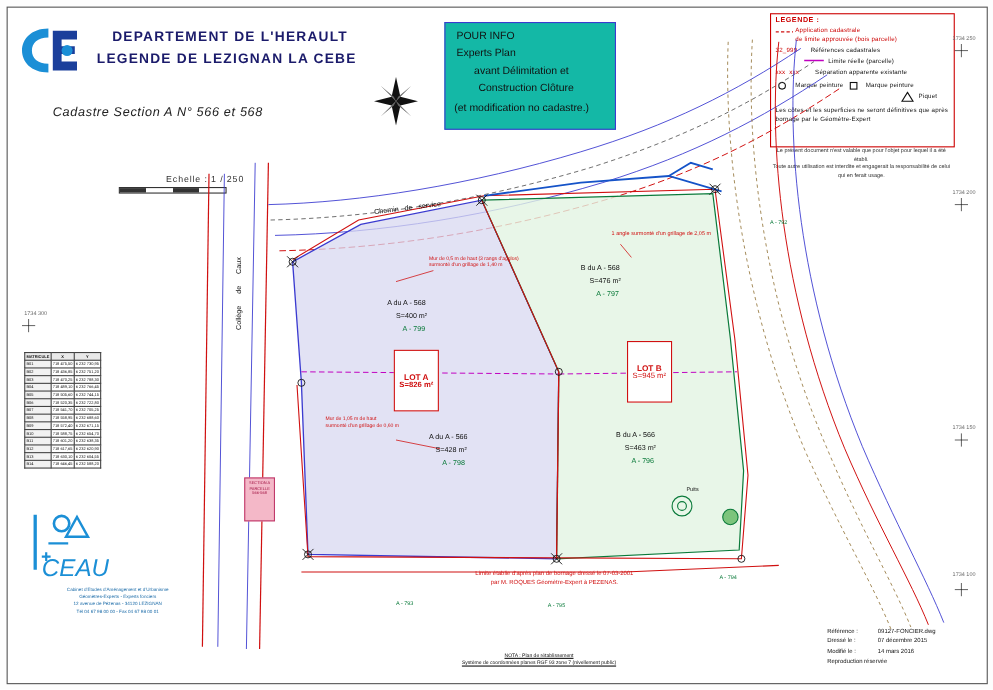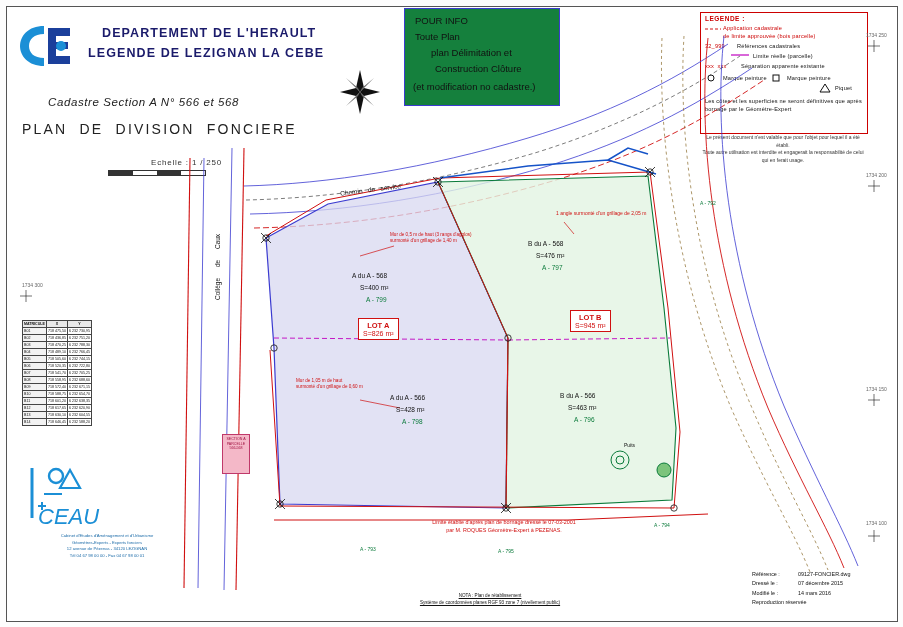--- a/index.html
+++ b/index.html
@@ -12,21 +12,21 @@
   
   #logo-cc{left:14px;top:22px;width:64px;height:48px;}
   #dept-title{left:88px;top:26px;font-size:12.5px;letter-spacing:1.1px;color:#1b1b6b;font-weight:bold;padding-left:14px;}
   #commune-title{left:88px;top:46px;font-size:12.5px;letter-spacing:1.1px;color:#1b1b6b;font-weight:bold;}
   #cadastre-line{left:48px;top:96px;font-size:11.5px;font-style:italic;color:#222;letter-spacing:0.6px;}
   #plan-title{left:22px;top:121px;font-size:14px;letter-spacing:2.2px;color:#222;}
   #echelle{left:108px;top:158px;font-size:8px;letter-spacing:0.8px;color:#333;margin-left:43px;}
   #echelle-bar{left:108px;top:170px;width:96px;height:4px;border:1px solid #333;background:linear-gradient(90deg,#333 0 24px,#fff 24px 48px,#333 48px 72px,#fff 72px 96px);}
 
   
-  #info-box{left:404px;top:8px;width:154px;height:96px;border:1px solid #3b3bd0;background:#15803d;}
+  #info-box{left:404px;top:20px;width:154px;height:96px;border:1px solid #3b3bd0;background:#14b8a6;}
   #info-box div{font-size:9.5px;color:#111;}
   .ib1{left:10px;top:6px;}
   .ib2{left:10px;top:22px;}
   .ib3{left:26px;top:38px;}
   .ib4{left:30px;top:54px;text-align:right;}
   .ib5{left:8px;top:72px;font-size:8.3px;}
 
   
   #legend-box{left:700px;top:12px;width:166px;height:120px;border:1px solid #c00;background:#ffffff;}
   #legend-title{left:4px;top:2px;font-size:6.5px;color:#c00;font-weight:bold;letter-spacing:.5px;}
@@ -43,21 +43,21 @@
   
   #ceau{left:26px;top:460px;width:120px;height:70px;}
   #ceau-text{left:22px;top:533px;width:170px;font-size:4.2px;color:#1b6ba8;line-height:1.6;text-align:center;}
 
   
   .maplab{font-size:6.5px;color:#111;}
   .green{color:#0a7a3a;}
   .grey{color:#666;}
   .tiny{font-size:5px;}
 
-  .lotbox{border:1px solid #d01010;background:#fff;text-align:center;font-size:7px;color:#d01010;padding:2px 4px;}
+  .lotbox{border:1px solid #d01010;background:#fff;text-align:center;font-size:7px;color:#d01010;padding:19px 4px;}
   .lotbox b{display:block;font-size:7.5px;}
 
   
   #ref-block{left:752px;top:570px;font-size:5.4px;color:#111;line-height:1.75;}
   #ref-block span.lbl{display:inline-block;width:46px;}
   #nota{left:400px;top:592px;width:180px;font-size:4.6px;color:#111;text-align:center;line-height:1.6;}
   #limite-note{left:396px;top:518px;width:216px;font-size:5.4px;color:#d01010;text-align:center;line-height:1.5;}
 
   #mur1{left:390px;top:232px;width:120px;font-size:4.6px;color:#d01010;line-height:1.4;}
   #mur2{left:296px;top:378px;width:120px;font-size:4.6px;color:#d01010;line-height:1.4;}
@@ -73,28 +73,27 @@
   <div id="frame"></div>
 
   <svg class="abs" id="logo-cc" viewBox="0 0 64 48">
     <path d="M30 4 C14 4 6 14 6 24 C6 34 14 44 30 44 L30 36 C20 36 15 31 15 24 C15 17 20 12 30 12 Z" fill="#1b8fd6"></path>
     <path d="M34 6 h22 v8 h-14 v6 h12 v7 h-12 v7 h14 v8 h-22 z" fill="#1b3f9b"></path>
     <circle cx="47" cy="24" r="5" fill="#1b8fd6"></circle>
   </svg>
   <div class="abs txt" id="dept-title">DEPARTEMENT DE L'HERAULT</div>
   <div class="abs txt" id="commune-title">LEGENDE DE LEZIGNAN LA CEBE</div>
   <div class="abs txt" id="cadastre-line">Cadastre Section A N° 566 et 568</div>
-  <div class="abs txt" id="plan-title">PLAN  DE  DIVISION  FONCIERE</div>
   <div class="abs txt" id="echelle">Echelle : 1 / 250</div>
   <div class="abs" id="echelle-bar"></div>
 
   <div class="abs" id="info-box">
     <div class="abs txt ib1">POUR INFO</div>
-    <div class="abs txt ib2">Toute Plan</div>
-    <div class="abs txt ib3">plan Délimitation et</div>
+    <div class="abs txt ib2">Experts Plan</div>
+    <div class="abs txt ib3">avant Délimitation et</div>
     <div class="abs txt ib4">Construction Clôture</div>
     <div class="abs txt ib5">(et modification no cadastre.)</div>
   </div>
 
   <svg class="abs northstar" viewBox="0 0 40 44">
     <polygon points="20,0 24,18 20,22 16,18" fill="#111"></polygon>
     <polygon points="20,44 24,26 20,22 16,26" fill="#111"></polygon>
     <polygon points="0,22 16,18 20,22 16,26" fill="#111"></polygon>
     <polygon points="40,22 24,18 20,22 24,26" fill="#111"></polygon>
     <polygon points="6,8 18,18 20,22 16,18" fill="#666"></polygon>
@@ -218,21 +217,21 @@
     </g>
 
     <line x1="386" y1="238" x2="352" y2="248" stroke="#d01010" stroke-width="0.7"></line>
     <line x1="352" y1="392" x2="392" y2="400" stroke="#d01010" stroke-width="0.7"></line>
     <line x1="556" y1="214" x2="566" y2="226" stroke="#d01010" stroke-width="0.7"></line>
   </svg>
 
   <div class="abs maplab txt" style="left:340px;top:186px;transform:rotate(-7deg);">Chemin   de   service</div>
   <div class="abs maplab txt" style="left:214px;top:300px;transform:rotate(-90deg);transform-origin:left top;">Collège      de      Caux</div>
 
-  <div class="abs lotbox" style="left:358px;top:318px;">
+  <div class="abs lotbox" style="left:358px;top:318px;font-weight:bold;">
     <b>LOT A</b>
     <span>S=826 m²</span>
   </div>
   <div class="abs lotbox" style="left:570px;top:310px;">
     <b>LOT B</b>
     <span>S=945 m²</span>
   </div>
 
   <div class="abs maplab txt" style="left:352px;top:272px;">A du A - 568</div>
   <div class="abs maplab txt" style="left:360px;top:284px;">S=400 m²</div>

